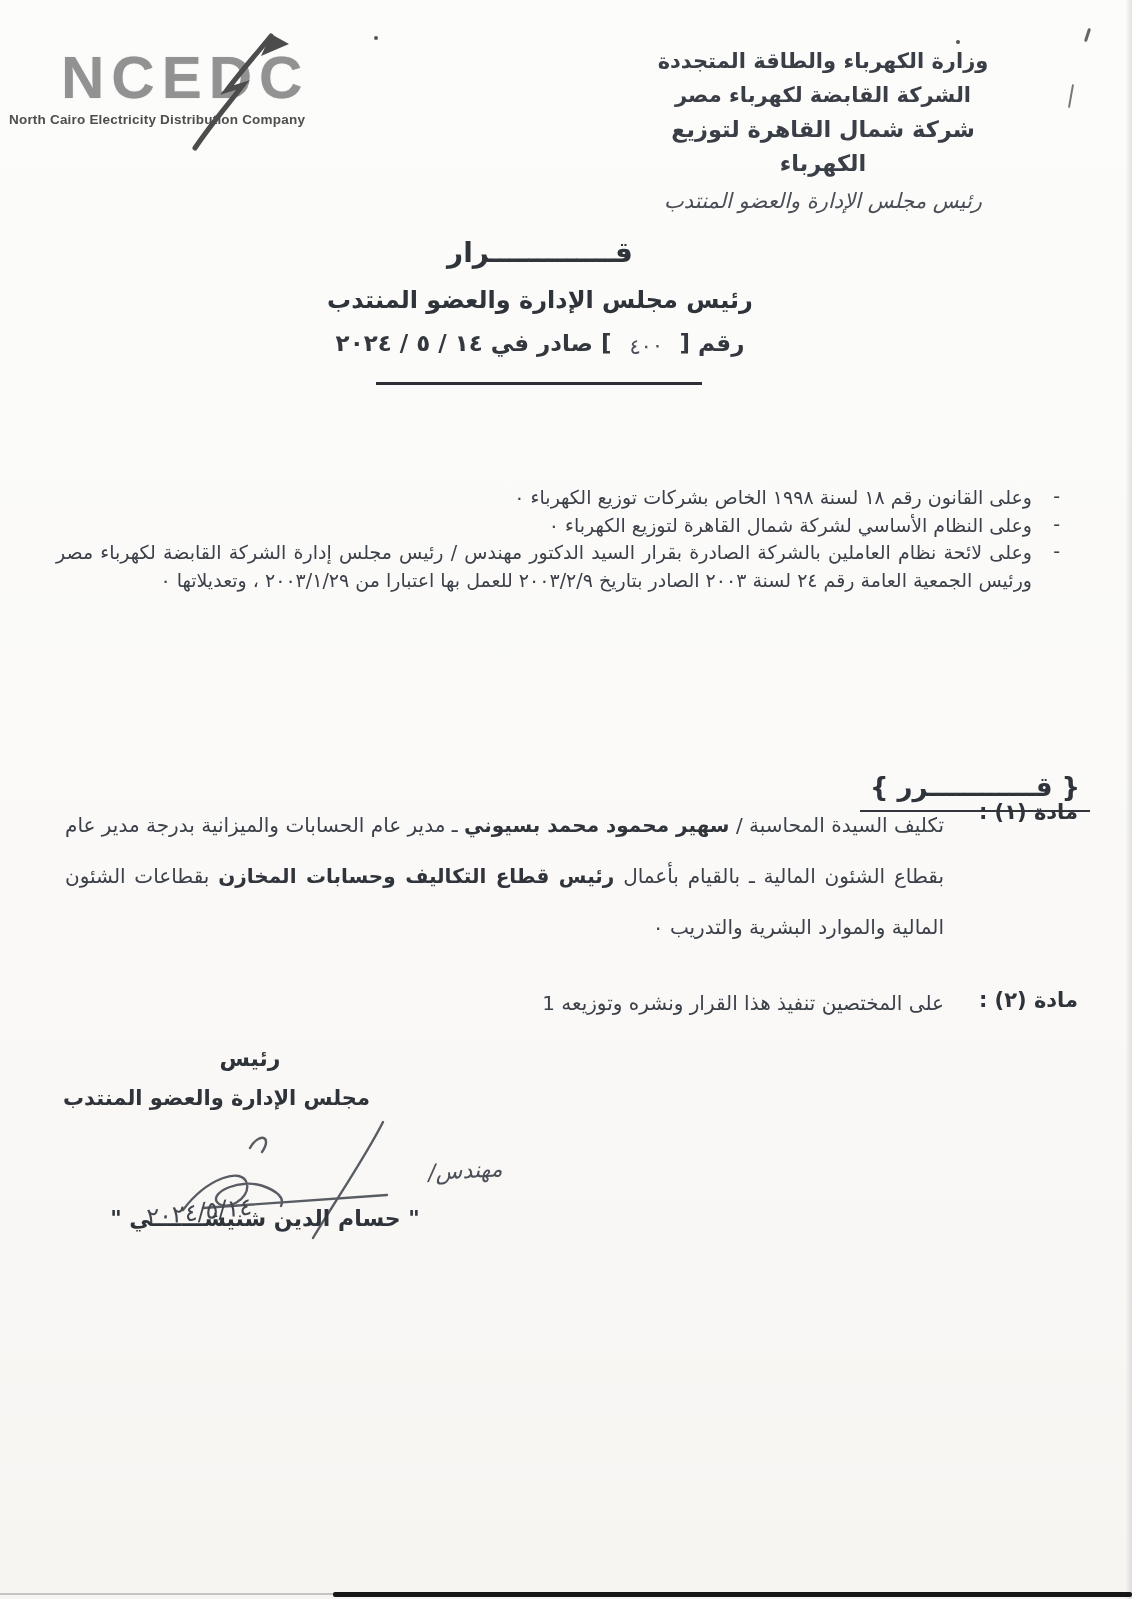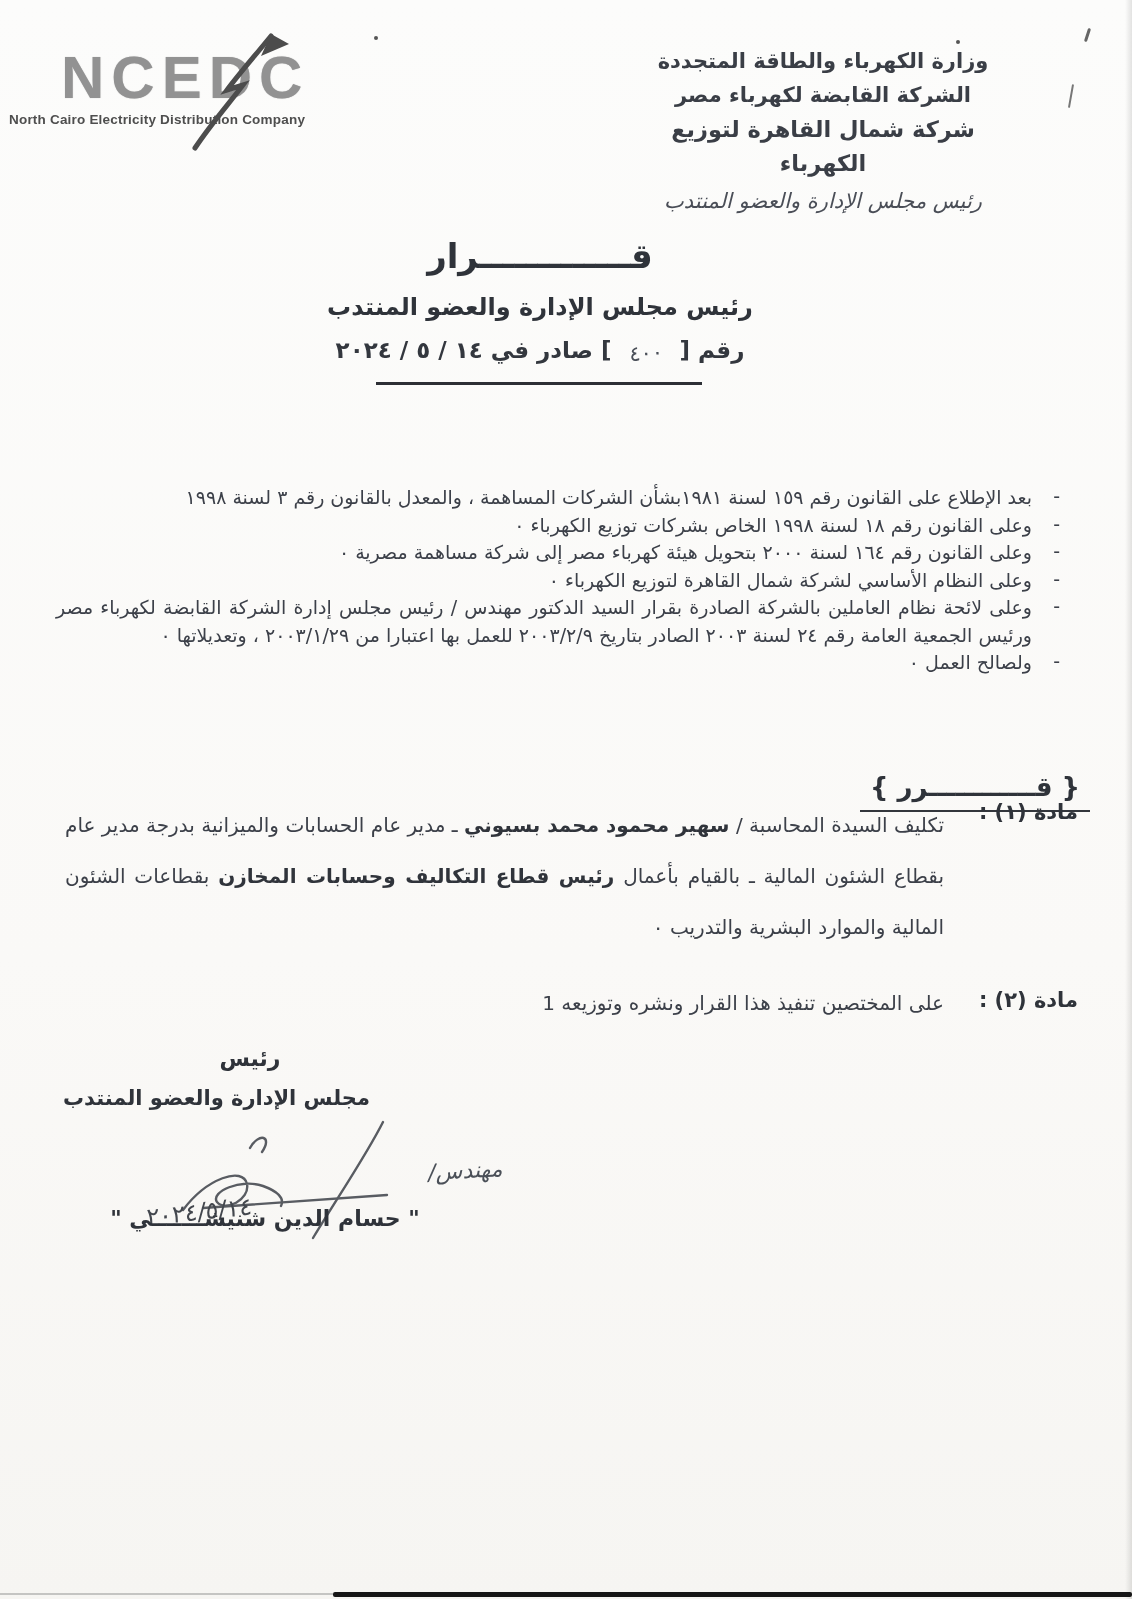--- a/index.html
+++ b/index.html
@@ -27,21 +27,21 @@
     letter-spacing:.2px;margin-top:2px;white-space:nowrap;
     margin-left:-46px;
   }
   
   .letterhead{position:absolute;top:44px;right:118px;width:382px;text-align:center;direction:rtl;}
   .lh-line{font-weight:bold;font-size:21px;line-height:34px;color:#3a3e46;}
   .lh-line.big{font-size:22.5px;}
   .lh-line.script{font-weight:normal;font-style:italic;font-size:21px;color:#4a4e57;margin-top:4px;}
   
   .title-block{position:absolute;top:236px;left:0;width:1080px;text-align:center;direction:rtl;}
-  .decree-word{font-size:34px;font-weight:bold;color:#2f333a;letter-spacing:1px;}
+  .decree-word{font-size:28px;font-weight:bold;color:#2f333a;letter-spacing:1px;}
   .decree-issuer{font-size:24px;font-weight:bold;color:#2f333a;margin-top:17px;}
   .decree-number{font-size:23px;font-weight:bold;color:#33373e;margin-top:16px;}
   .hand-number{
     display:inline-block;font-weight:normal;font-size:21px;color:#4a4f58;
     transform:rotate(-4deg) translateY(2px);min-width:52px;
   }
   .title-rule{position:absolute;left:376px;top:146px;width:326px;height:3px;background:#2d2f35;}
   
   .preamble-heading{
     position:absolute;top:422px;right:124px;direction:rtl;
@@ -119,26 +119,23 @@
     <div class="decree-issuer">رئيس مجلس الإدارة والعضو المنتدب</div>
     <div class="decree-number">
       <span>رقم [</span>
       <span class="hand-number">٤٠٠</span>
       <span>] صادر في ١٤ / ٥ / ٢٠٢٤</span>
     </div>
     <div class="title-rule"></div>
   </div>
 
   <ul class="preamble-list">
-    <li>بعد الإطلاع على القانون رقم ١٥٩ لسنة ١٩٨١بشأن الشركات المساهمة ، والمعدل بالقانون رقم ٣ لسنة ١٩٩٨</li>
     <li>وعلى القانون رقم ١٨ لسنة ١٩٩٨ الخاص بشركات توزيع الكهرباء ٠</li>
-    <li>وعلى القانون رقم ١٦٤ لسنة ٢٠٠٠ بتحويل هيئة كهرباء مصر إلى شركة مساهمة مصرية ٠</li>
     <li>وعلى النظام الأساسي لشركة شمال القاهرة لتوزيع الكهرباء ٠</li>
     <li>وعلى لائحة نظام العاملين بالشركة الصادرة بقرار السيد الدكتور مهندس / رئيس مجلس إدارة الشركة القابضة لكهرباء مصر ورئيس الجمعية العامة رقم ٢٤ لسنة ٢٠٠٣ الصادر بتاريخ ٢٠٠٣/٢/٩ للعمل بها اعتبارا من ٢٠٠٣/١/٢٩ ، وتعديلاتها ٠</li>
-    <li>ولصالح العمل ٠</li>
   </ul>
 
   <div class="decision-header-wrap">
     <span class="decision-header">{ قــــــــــــرر }</span>
   </div>
 
   <div class="article article-1">
     <div class="article-label">مادة (١) :</div>
     <div class="article-body">
       <span>تكليف السيدة المحاسبة / </span><span class="b">سهير محمود محمد بسيوني</span><span> ـ مدير عام الحسابات والميزانية بدرجة مدير عام بقطاع الشئون المالية ـ بالقيام بأعمال </span><span class="b">رئيس قطاع التكاليف وحسابات المخازن</span><span> بقطاعات الشئون المالية والموارد البشرية والتدريب ٠</span>

